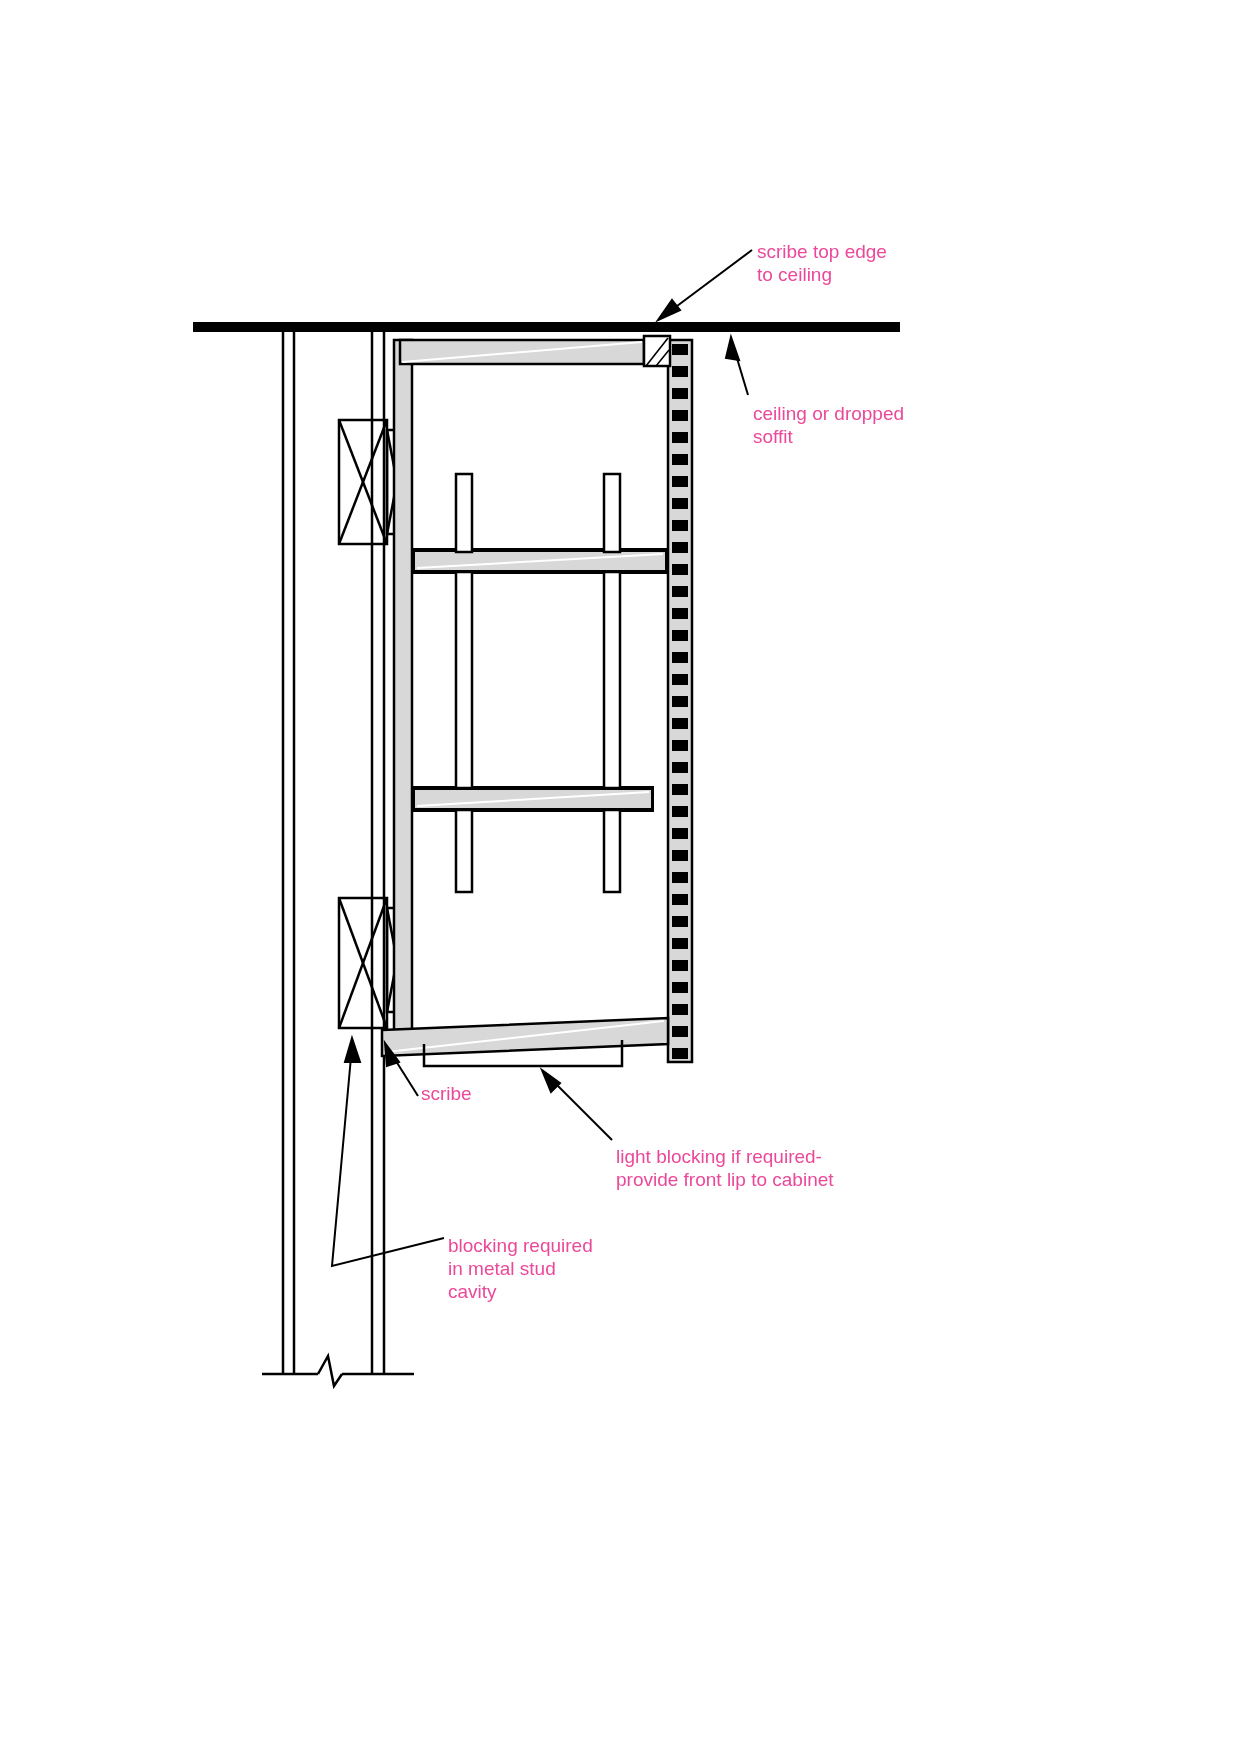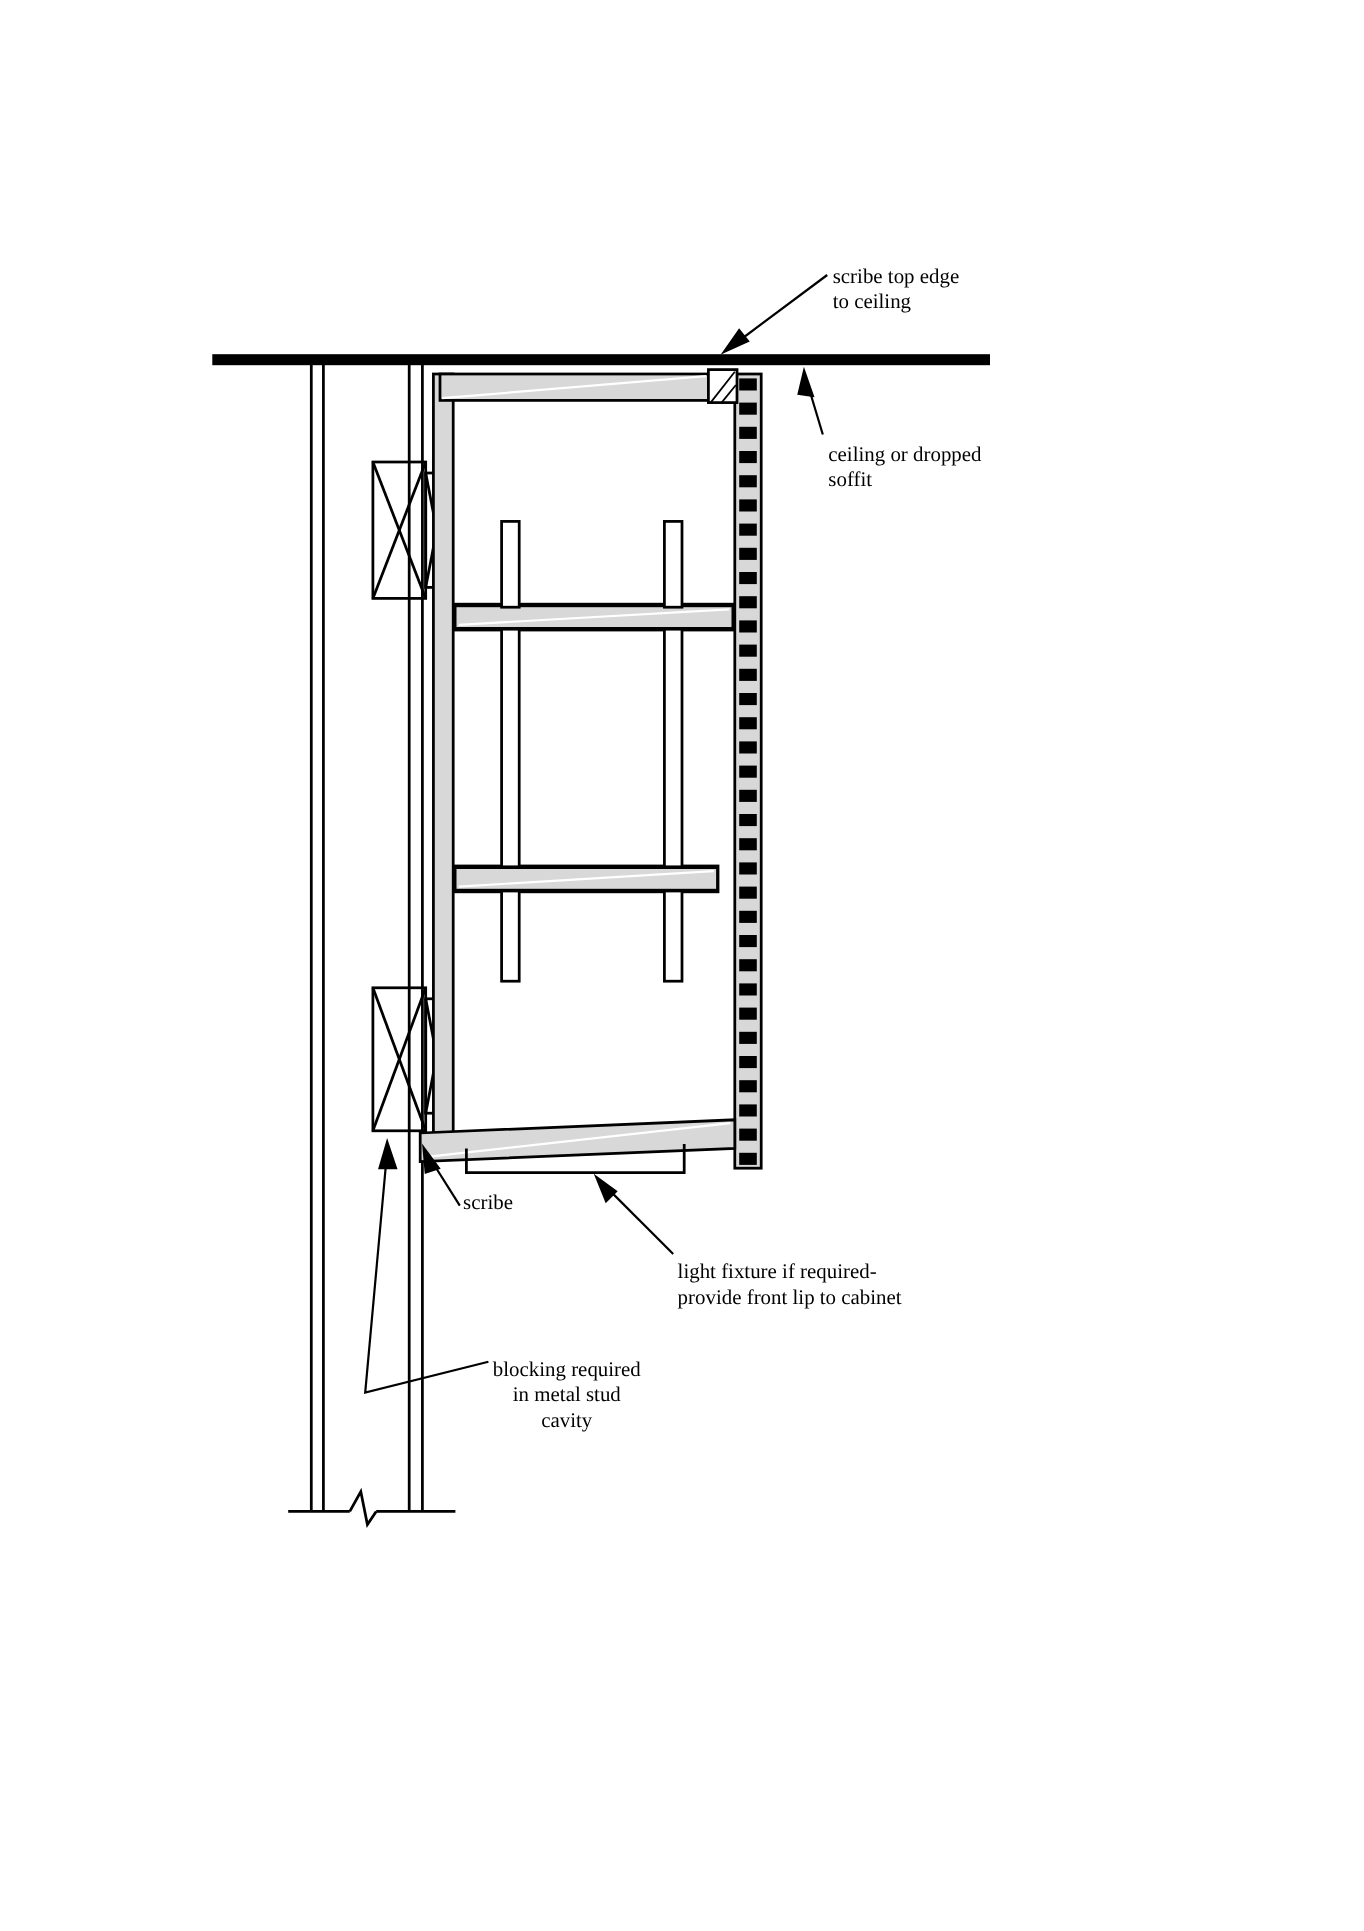--- a/index.html
+++ b/index.html
@@ -17,24 +17,24 @@
     background: #ffffff;
     overflow: hidden;
   }
   #drawing {
     position: absolute;
     left: 0;
     top: 0;
   }
   .anno {
     position: absolute;
-    font-family: Liberation Serif, serif;
+    font-family: Liberation Sans, sans-serif;
     font-size: 19px;
     line-height: 23px;
-    color: #000000;
+    color: #ec4899;
     white-space: pre;
   }
 </style>
 </head>
 <body>
 
 <div id="sheet">
 
   <svg id="drawing" width="1240" height="1755" viewBox="0 0 1240 1755" shape-rendering="geometricPrecision">
 
@@ -175,20 +175,20 @@
   </svg>
 
   <div class="anno" style="left:757px; top:240px;">scribe top edge
 to ceiling</div>
 
   <div class="anno" style="left:753px; top:402px;">ceiling or dropped
 soffit</div>
 
   <div class="anno" style="left:421px; top:1082px;">scribe</div>
 
-  <div class="anno" style="left:616px; top:1145px;">light fixture if required-
+  <div class="anno" style="left:616px; top:1145px;">light blocking if required-
 provide front lip to cabinet</div>
 
-  <div class="anno" style="left:448px; top:1234px;text-align:center;">blocking required
+  <div class="anno" style="left:448px; top:1234px;">blocking required
 in metal stud
 cavity</div>
 
 </div>
 
 </body></html>

